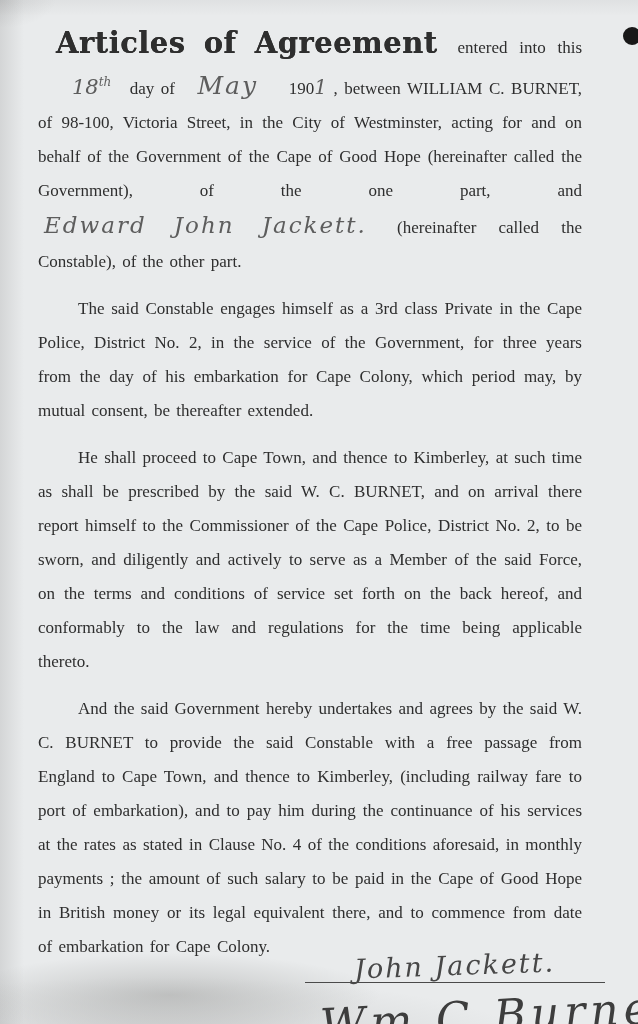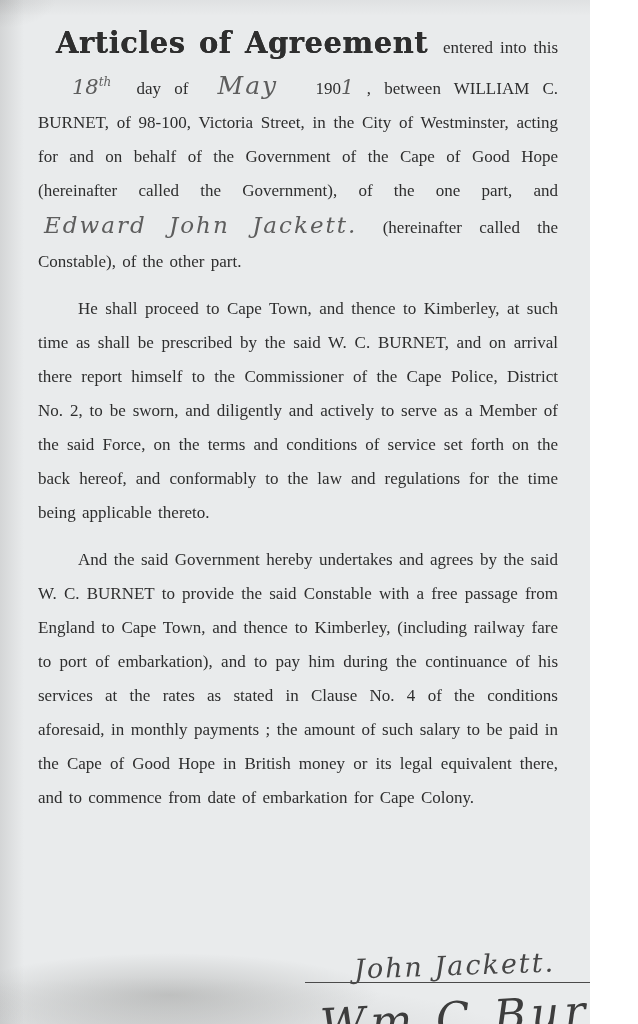--- a/index.html
+++ b/index.html
@@ -6,24 +6,24 @@
     --paper: #e9ebec;
     --ink: #2e2e2e;
     --handwriting: #5d5d5d;
   }
   * { margin: 0; padding: 0; box-sizing: border-box; }
   html, body { width: 638px; height: 1024px; }
   body { font-family: "Liberation Serif", serif; }
 
   .page {
     position: relative;
-    width: 590px;
+    width: 638px;
     height: 1024px;
     overflow: hidden;
-    padding: 26px 32px 0 38px;
+    padding: 26px 56px 0 38px;
     color: var(--ink);
     background:
       radial-gradient(80px 40px at 0 0, rgba(100,100,100,0.14), rgba(100,100,100,0) 70%),
       radial-gradient(ellipse 300px 60px at 170px 995px, rgba(115,115,112,0.32), rgba(115,115,112,0) 70%),
       radial-gradient(ellipse 500px 90px at 25% 102%, rgba(110,110,108,0.22), rgba(110,110,108,0) 75%),
       linear-gradient(90deg, rgba(100,100,100,0.16), rgba(100,100,100,0) 24px),
       linear-gradient(180deg, rgba(110,110,110,0.08), rgba(110,110,110,0) 16px),
       var(--paper);
   }
 
@@ -117,20 +117,21 @@
     <span class="hw hw-day"><span>18</span><sup>th</sup></span>
     <span>day</span>
     <span>of</span>
     <span class="hw hw-month">May</span>
     <span>190</span><span class="hw hw-year">1</span>
     <span>, between WILLIAM C. BURNET, of 98-100, Victoria Street, in the City of Westminster, acting for and on behalf of the Government of the Cape of Good Hope (hereinafter called the Government), of the one part, and</span>
     <span class="hw hw-name">Edward John Jackett.</span>
     <span>(hereinafter called the Constable), of the other part.</span>
   </p>
 
+  <p class="body">The said Constable engages himself as a 3rd class Private in the Cape Police, District No. 2, in the service of the Government, for three years from the day of his embarkation for Cape Colony, which period may, by mutual consent, be thereafter extended.</p>
 
   <p class="body">He shall proceed to Cape Town, and thence to Kimberley, at such time as shall be prescribed by the said W. C. BURNET, and on arrival there report himself to the Commissioner of the Cape Police, District No. 2, to be sworn, and diligently and actively to serve as a Member of the said Force, on the terms and conditions of service set forth on the back hereof, and conformably to the law and regulations for the time being applicable thereto.</p>
 
   <p class="body">And the said Government hereby undertakes and agrees by the said W. C. BURNET to provide the said Constable with a free passage from England to Cape Town, and thence to Kimberley, (including railway fare to port of embarkation), and to pay him during the continuance of his services at the rates as stated in Clause No. 4 of the conditions aforesaid, in monthly payments ; the amount of such salary to be paid in the Cape of Good Hope in British money or its legal equivalent there, and to commence from date of embarkation for Cape Colony.</p>
 
 
   <div class="sig1-wrap">
     <span class="hw sig1">John Jackett.</span>
   </div>
 

